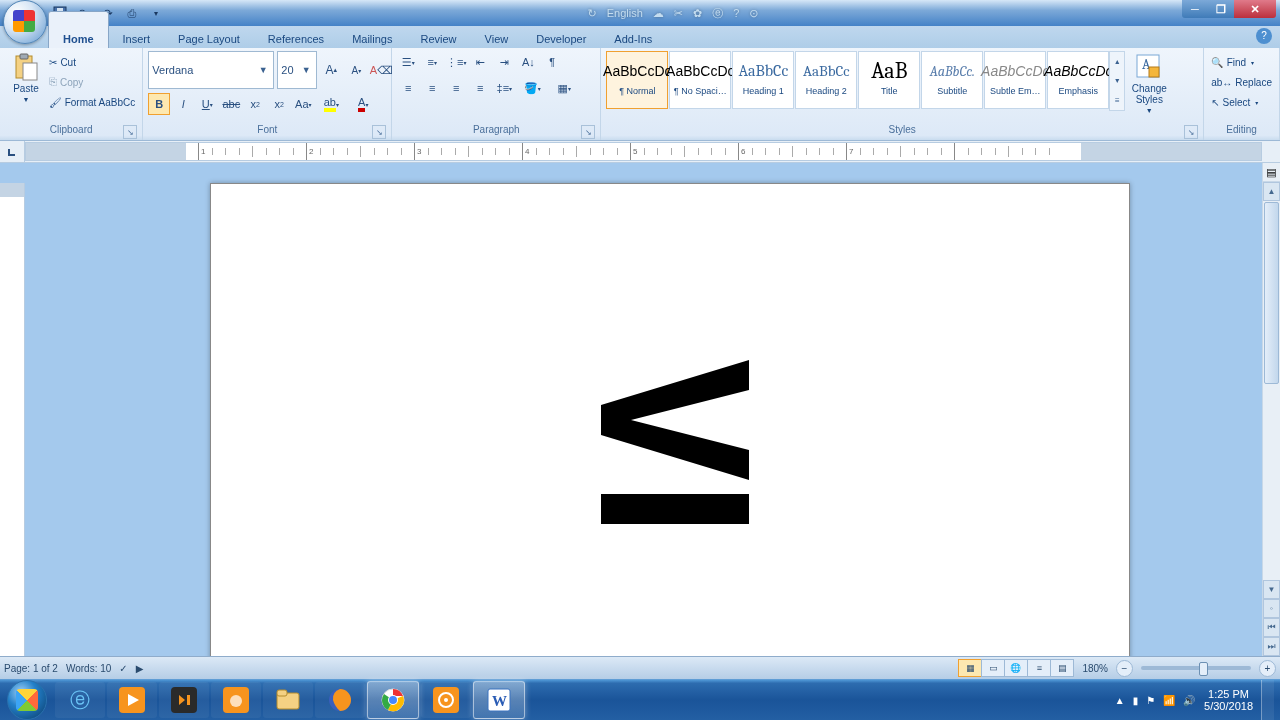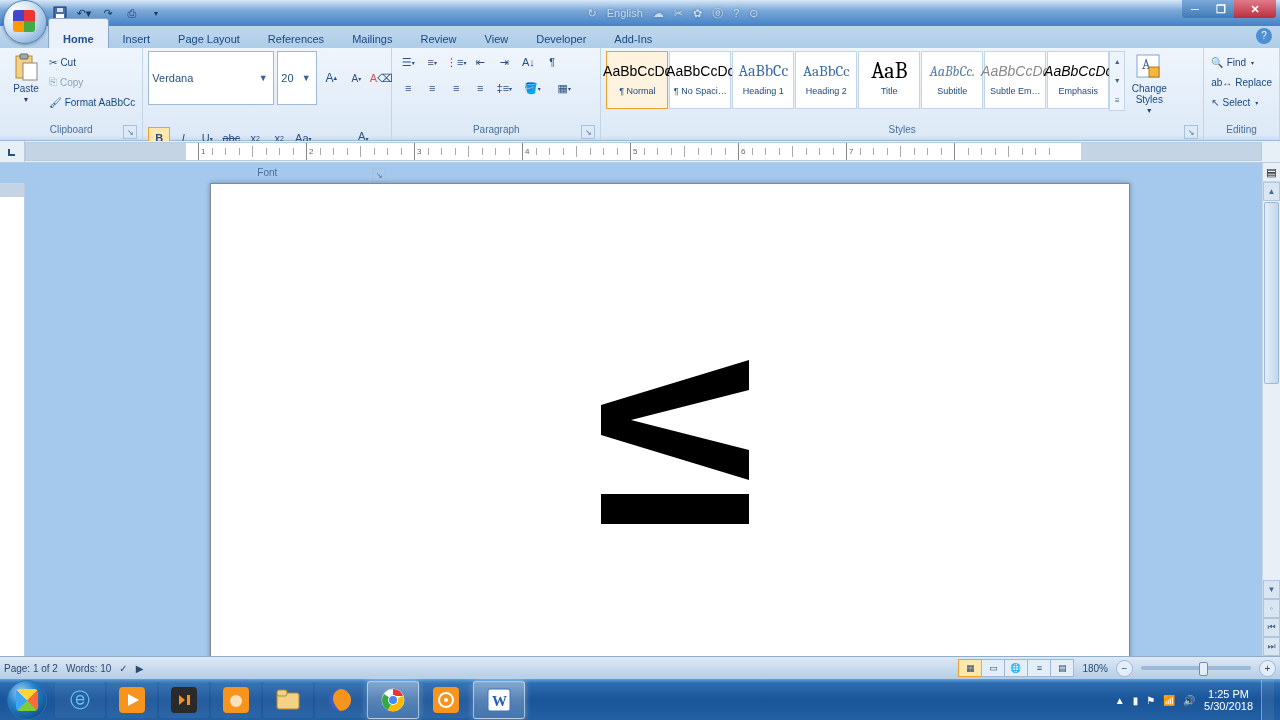--- a/index.html
+++ b/index.html
@@ -10,33 +10,33 @@
 .qat{margin-left:52px;display:flex;align-items:center;gap:8px;}
 .qat-btn{width:16px;height:16px;color:#1a3860;display:flex;align-items:center;justify-content:center;}
 .titlebar-center{flex:1;text-align:center;color:#fff;font-size:12px;text-shadow:0 0 3px rgba(0,0,0,.3);display:flex;align-items:center;justify-content:center;gap:12px;}
 .lang-toolbar{display:flex;align-items:center;gap:10px;color:#c4ddf0;font-size:11px;}
 .win-controls{display:flex;height:18px;margin-right:4px;margin-top:-8px;}
 .win-btn{width:26px;display:flex;align-items:center;justify-content:center;color:#fff;font-size:11px;font-weight:bold;}
 .win-btn.min{background:linear-gradient(to bottom,#7ca9d8,#3f7bb8);border-radius:0 0 0 3px;}
 .win-btn.max{background:linear-gradient(to bottom,#7ca9d8,#3f7bb8);}
 .win-btn.close{width:42px;background:linear-gradient(to bottom,#e07a8a,#bb2f3c);border-radius:0 0 3px 0;}
 .tabs{height:22px;display:flex;align-items:flex-end;padding-left:48px;background:linear-gradient(to bottom,#bfd7ee,#aecde8);position:relative;}
-.tab{padding:14px 14px 3px;font-size:11px;color:#1a4880;cursor:default;}
+.tab{padding:21px 14px 3px;font-size:11px;color:#1a4880;cursor:default;}
 .tab.active{background:#eaf1fa;border:1px solid #88a6c7;border-bottom:none;border-radius:3px 3px 0 0;color:#205090;font-weight:bold;}
 .help-icon{position:absolute;right:8px;top:2px;width:16px;height:16px;border-radius:50%;background:#4d8fd0;color:#fff;text-align:center;line-height:16px;font-size:10px;}
 .ribbon{height:92px;background:linear-gradient(to bottom,#eff5fc 0%,#dde9f7 95%,#c9dcef 100%);border-bottom:1px solid #9db9d6;display:flex;}
 .grp{border-right:1px solid #c3d6e9;display:flex;flex-direction:column;padding:3px 5px 0;}
 .grp-body{flex:1;display:flex;align-items:flex-start;}
 .grp-label{height:16px;text-align:center;font-size:10px;color:#4a6f9a;position:relative;}
 .grp-label .launcher{position:absolute;right:0;top:1px;width:12px;height:12px;border:1px solid #a9c1d9;font-size:8px;color:#4a6f9a;display:flex;align-items:center;justify-content:center;}
 .bigbtn{display:flex;flex-direction:column;align-items:center;width:42px;padding-top:2px;font-size:10px;color:#1a4880;gap:2px;}
 .bigbtn .ic{width:28px;height:28px;}
 .vcol{display:flex;flex-direction:column;gap:2px;padding:2px 2px;font-size:10px;color:#1a4880;}
 .vcol div{display:flex;align-items:center;gap:3px;height:18px;}
-.select{height:20px;background:#fff;border:1px solid #9fb9d2;display:flex;align-items:center;padding:16px 3px;font-size:11px;}
+.select{height:20px;background:#fff;border:1px solid #9fb9d2;display:flex;align-items:center;padding:8px 3px;font-size:11px;}
 .select .arrow{width:14px;text-align:center;color:#3a6190;font-size:9px;}
 .tool-row{display:flex;gap:2px;align-items:center;}
 .tool-row>*{width:20px;height:20px;display:flex;align-items:center;justify-content:center;color:#2a5080;}
 .tool-btn{border:1px solid transparent;}
 .styles-gallery{display:flex;gap:1px;align-items:flex-start;}
 .style-item{width:62px;height:58px;border:1px solid #c3d6e9;background:#fff;display:flex;flex-direction:column;align-items:center;font-size:9px;padding-top:4px;box-sizing:border-box;}
 .style-item.sel{border:1px solid #f0a030;background:#fef3de;}
 .style-item .prev{font-size:14px;height:30px;display:flex;align-items:center;}
 .style-item .lbl{color:#1a4880;white-space:nowrap;overflow:hidden;}
 .gallery-more{width:14px;height:58px;border:1px solid #c3d6e9;background:#eef4fb;display:flex;flex-direction:column;}
@@ -187,21 +187,21 @@
           <div class="tool-btn">
               <u>U</u>
               <span style="font-size:6px;">▾</span>
             </div>
           <div class="tool-btn">
               <s>abc</s>
             </div>
           <div class="tool-btn">x<sub style="font-size:7px;">2</sub></div>
           <div class="tool-btn">x<sup style="font-size:7px;">2</sup></div>
           <div class="tool-btn">Aa<span style="font-size:6px;">▾</span></div>
-          <div class="tool-btn" style="width:28px;margin-top:36px;">
+          <div class="tool-btn" style="width:28px;">
               <span style="border-bottom:4px solid #ff0;">ab</span>
               <span style="font-size:6px;">▾</span>
             </div>
           <div class="tool-btn" style="width:28px;">
               <span style="border-bottom:4px solid #c00;">A</span>
               <span style="font-size:6px;">▾</span>
             </div>
         </div>
       </div>
       <div class="grp-label"><span>Font</span><div class="launcher">↘</div></div>

